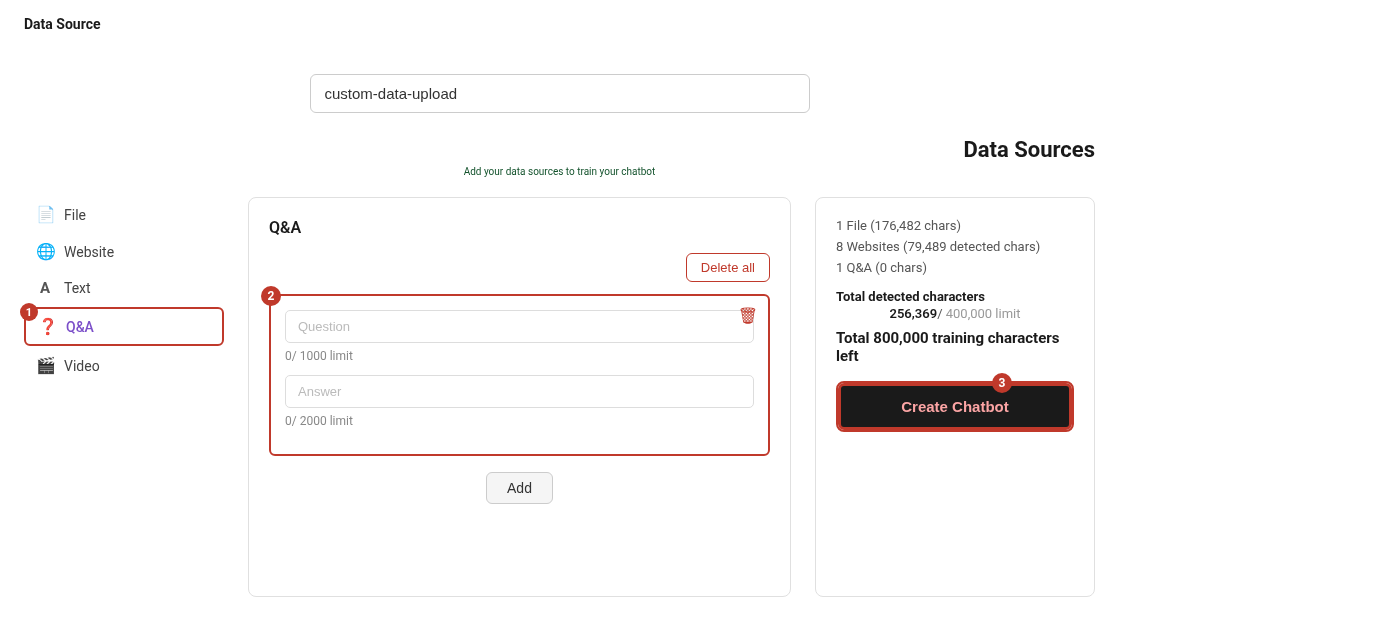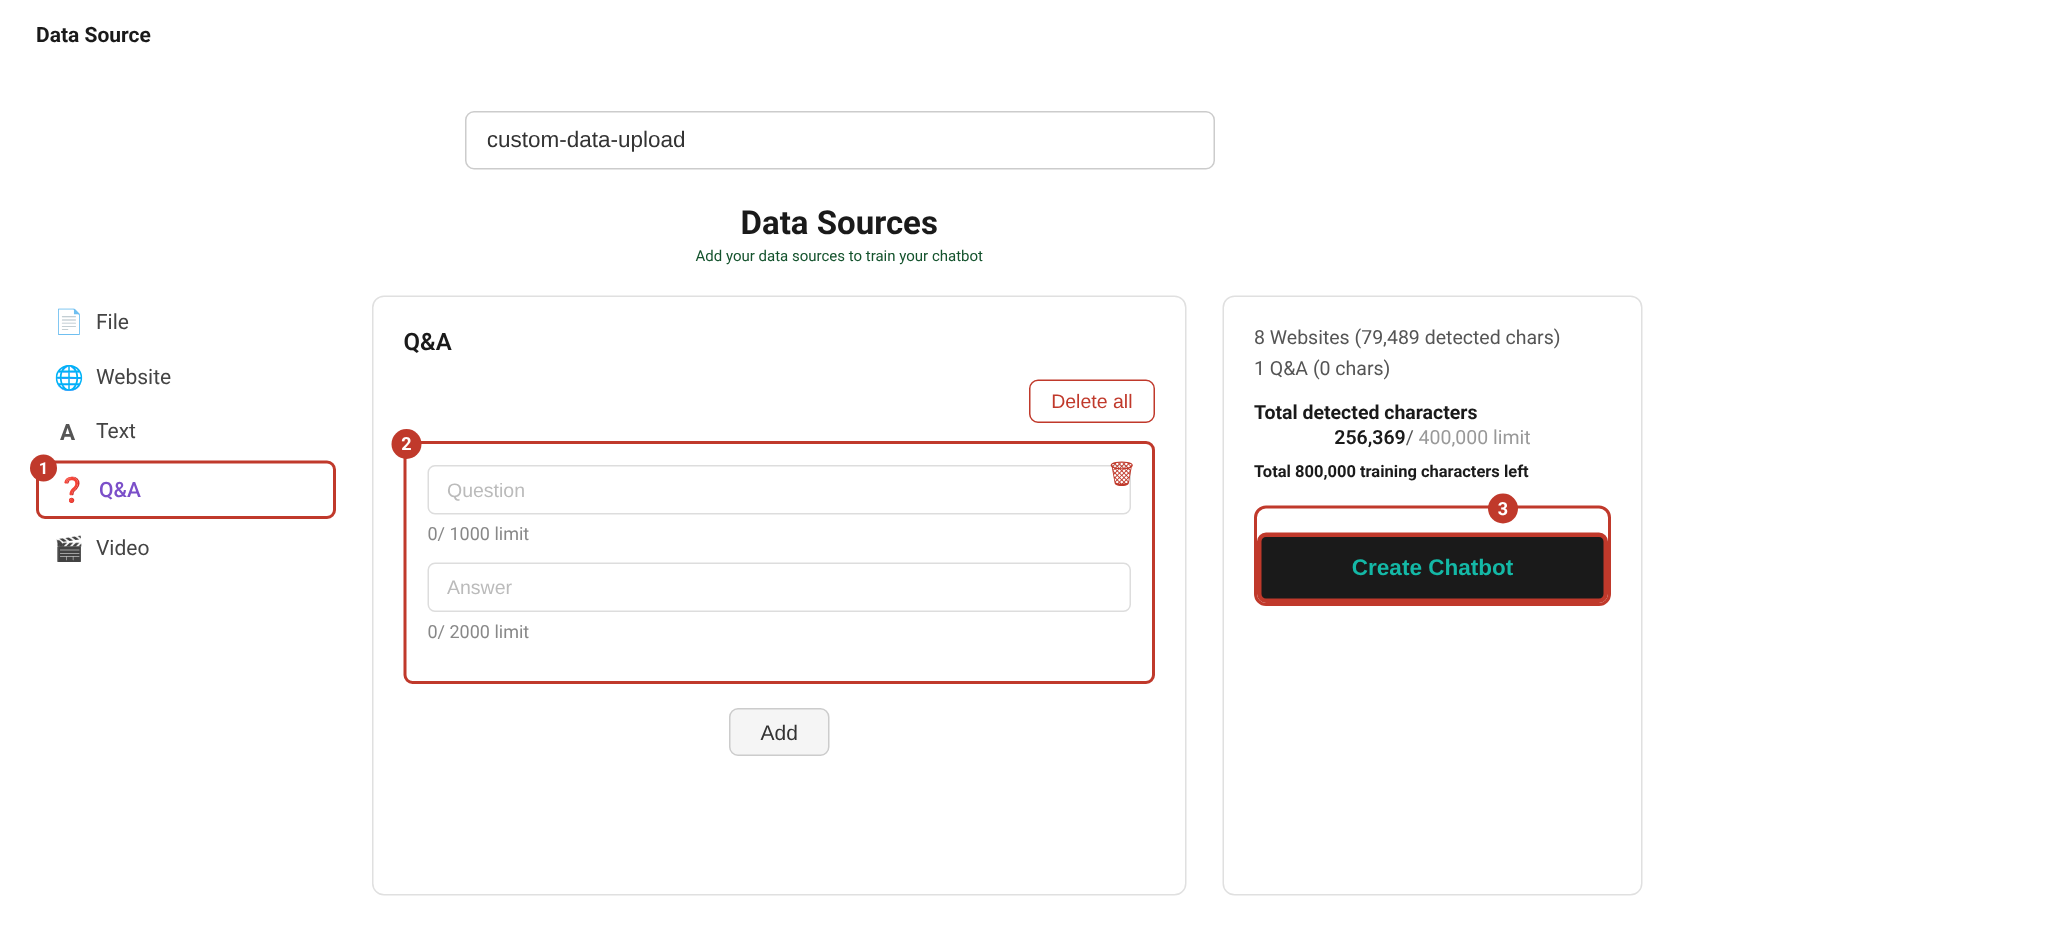--- a/index.html
+++ b/index.html
@@ -42,20 +42,21 @@
 
     .section-header {
       text-align: center;
       margin-bottom: 8px;
     }
 
     .section-title {
       font-size: 22px;
       font-weight: 700;
       color: #1a1a1a;
+      text-align: right;
     }
 
     .section-subtitle {
       font-size: 10px;
       color: #14532d;
       margin-top: 4px;
     }
 
     .main-content {
       display: flex;
@@ -258,32 +259,31 @@
       color: #1a1a1a;
       font-weight: 600;
     }
 
     .total-numbers .limit {
       color: #999;
     }
 
     .training-left {
       font-weight: 700;
-      font-size: 11px;
+      font-size: 15px;
       color: #1a1a1a;
       margin-top: 8px;
     }
 
     .create-chatbot-btn {
       display: block;
       width: 100%;
-      margin-top: 16px;
       padding: 12px;
       background: #1a1a1a;
-      color: #14b8a6;
+      color: #fca5a5;
       border: none;
       border-radius: 6px;
       font-size: 15px;
       font-weight: 600;
       cursor: pointer;
       border: 3px solid #c0392b;
     }
 
     .badge-3 {
       position: absolute;
@@ -368,20 +368,21 @@
         <div class="char-limit">0/ 2000 limit</div>
       </div>
 
       <div class="add-btn-row">
         <button class="add-btn">Add</button>
       </div>
     </div>
 
     <div class="right-panel">
 
+      <div class="source-item">1 File (176,482 chars)</div>
       <div class="source-item">8 Websites (79,489 detected chars)</div>
       <div class="source-item">1 Q&amp;A (0 chars)</div>
 
       <div class="total-section">
         <div class="total-label">Total detected characters</div>
         <div class="total-numbers">
           <span class="count">256,369</span><span>/ </span><span class="limit">400,000 limit</span>
         </div>
         <div class="training-left">Total 800,000 training characters left</div>
       </div>

